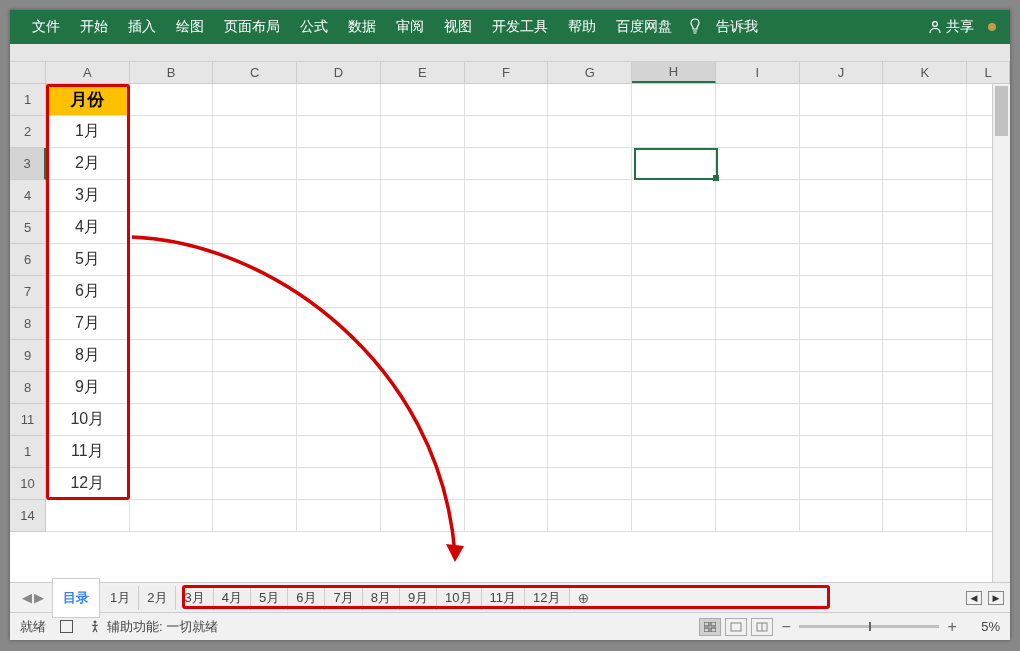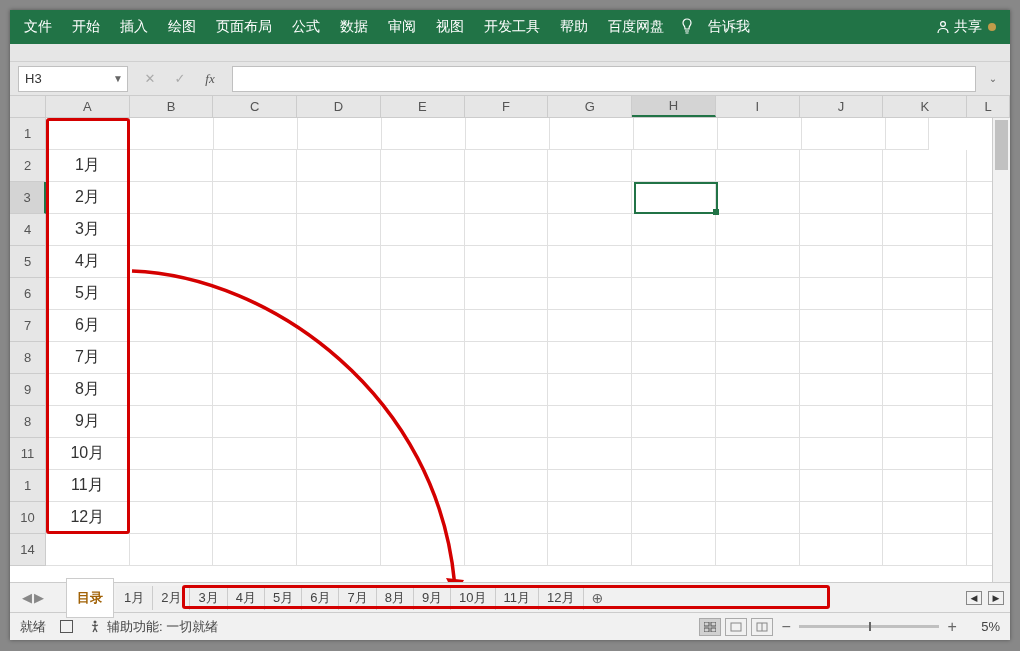--- a/index.html
+++ b/index.html
@@ -24,21 +24,21 @@
     box-shadow: 0 0 4px rgba(0,0,0,.4);
   }
   
   .ribbon {
     background: #217346;
     height: 34px;
     display: flex;
     align-items: center;
     color: #fff;
     font-size: 14px;
-    padding: 0 4px;
+    padding: 0 12px;
     position: relative;
   }
   .rtab {
     padding: 0 10px;
     height: 100%;
     display: flex;
     align-items: center;
     cursor: pointer;
   }
   .lighticon { margin-left: 6px; margin-right: 4px; }
@@ -103,23 +103,23 @@
     display:flex;
     align-items:center;
     padding: 0 6px;
     position:relative;
   }
   .navbtns{display:flex;gap:2px; color:#888; padding:0 6px;}
   .stab {
     padding: 10px 10px;
     background:#fff;
     border:1px solid #ccc;
-    color:#a16207;
+    color:#3b82f6;
     font-weight:bold;
-    margin-left:16px;
+    margin-left:2px;
     font-size:13px;
   }
   .tabgroup{display:flex; gap:0; margin-left:2px;}
   .mtab{
     padding:3px 8px;
     color:#444;
     border-right:1px solid #ccc;
     background:#efefef;
     font-size:13px;
   }
@@ -174,33 +174,20 @@
           <circle cx="7" cy="4" r="2.4" fill="none" stroke="#fff" stroke-width="1.2"></circle>
           <path d="M2 13c0-3 2-4.5 5-4.5s5 1.5 5 4.5" fill="none" stroke="#fff" stroke-width="1.2"></path>
         </svg>
       <span>共享</span>
     </div>
     <div class="dot"></div>
   </div>
 
   <div style="height:18px;background:#e6e6e6;border-bottom:1px solid #d0d0d0;"></div>
 
-  <div class="tbrow">
-    <div class="namebox">
-      <span>H3</span>
-      <span class="dd">▼</span>
-    </div>
-    <div class="fxgroup">
-      <div class="fxbtn">✕</div>
-      <div class="fxbtn">✓</div>
-      <div class="fxbtn fx">fx</div>
-    </div>
-    <div class="fxbar"></div>
-    <div class="fxexpand">⌄</div>
-  </div>
 
   <div class="gridwrap">
 
     <div class="colhdrs" id="colhdrs" style="position:absolute;left:0;top:0;right:0;">
       <div class="ch corner"></div>
     <div class="ch" style="width: 84px;">A</div>
         <div class="ch" style="width: 84px;">B</div>
         <div class="ch" style="width: 84px;">C</div>
         <div class="ch" style="width: 84px;">D</div>
         <div class="ch" style="width: 84px;">E</div>
@@ -225,20 +212,21 @@
         <div class="rh">9</div>
         <div class="rh">8</div>
         <div class="rh">11</div>
         <div class="rh">1</div>
         <div class="rh">10</div>
         <div class="rh">14</div>
       </div>
 
     <div class="cells" id="cells">
         <div class="grow">
+          <div class="cell hdrcell" style="width: 84px;">月份</div>
           <div class="cell" style="width: 84px;"></div>
           <div class="cell" style="width: 84px;"></div>
           <div class="cell" style="width: 84px;"></div>
           <div class="cell" style="width: 84px;"></div>
           <div class="cell" style="width: 84px;"></div>
           <div class="cell" style="width: 84px;"></div>
           <div class="cell" style="width: 84px;"></div>
           <div class="cell" style="width: 84px;"></div>
           <div class="cell" style="width: 84px;"></div>
           <div class="cell" style="width: 84px;"></div>

